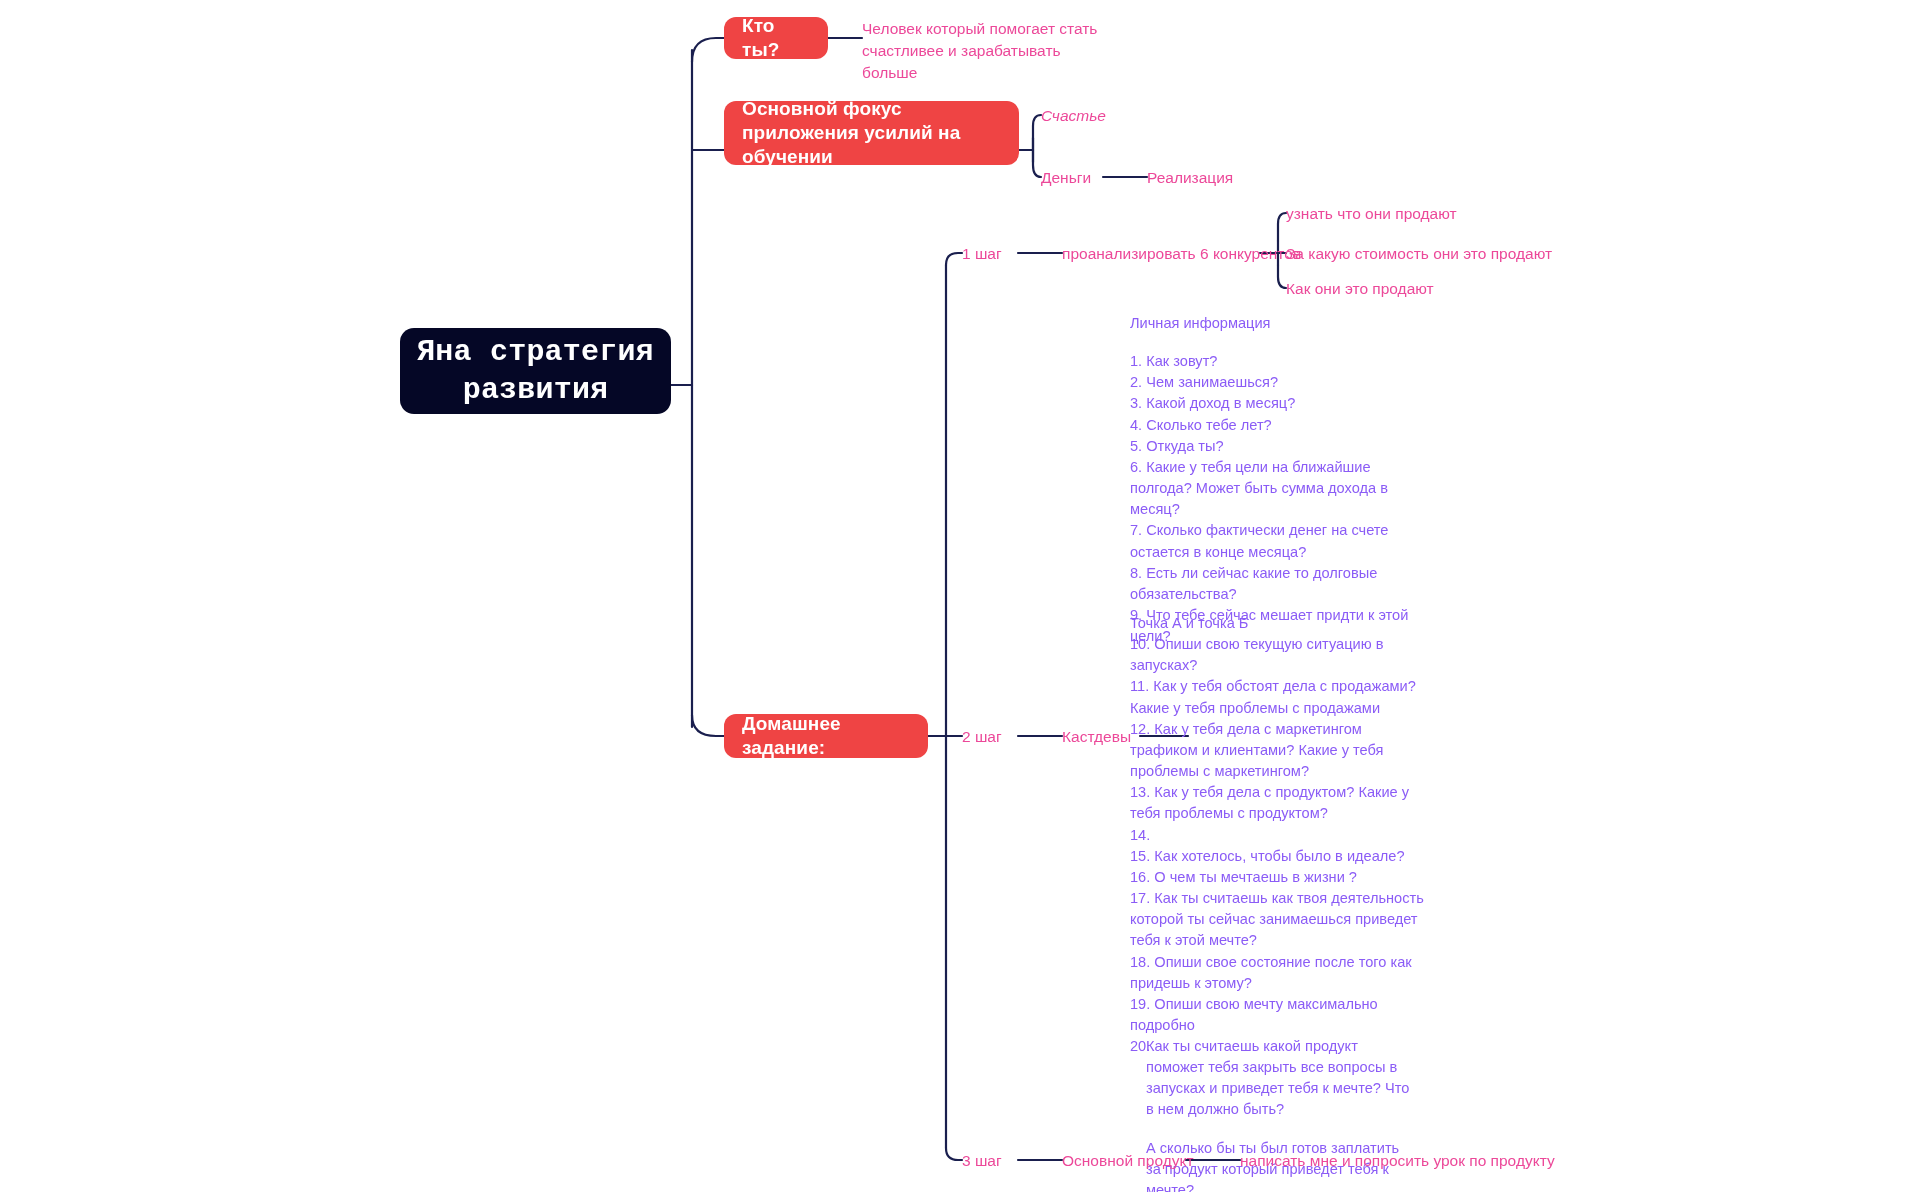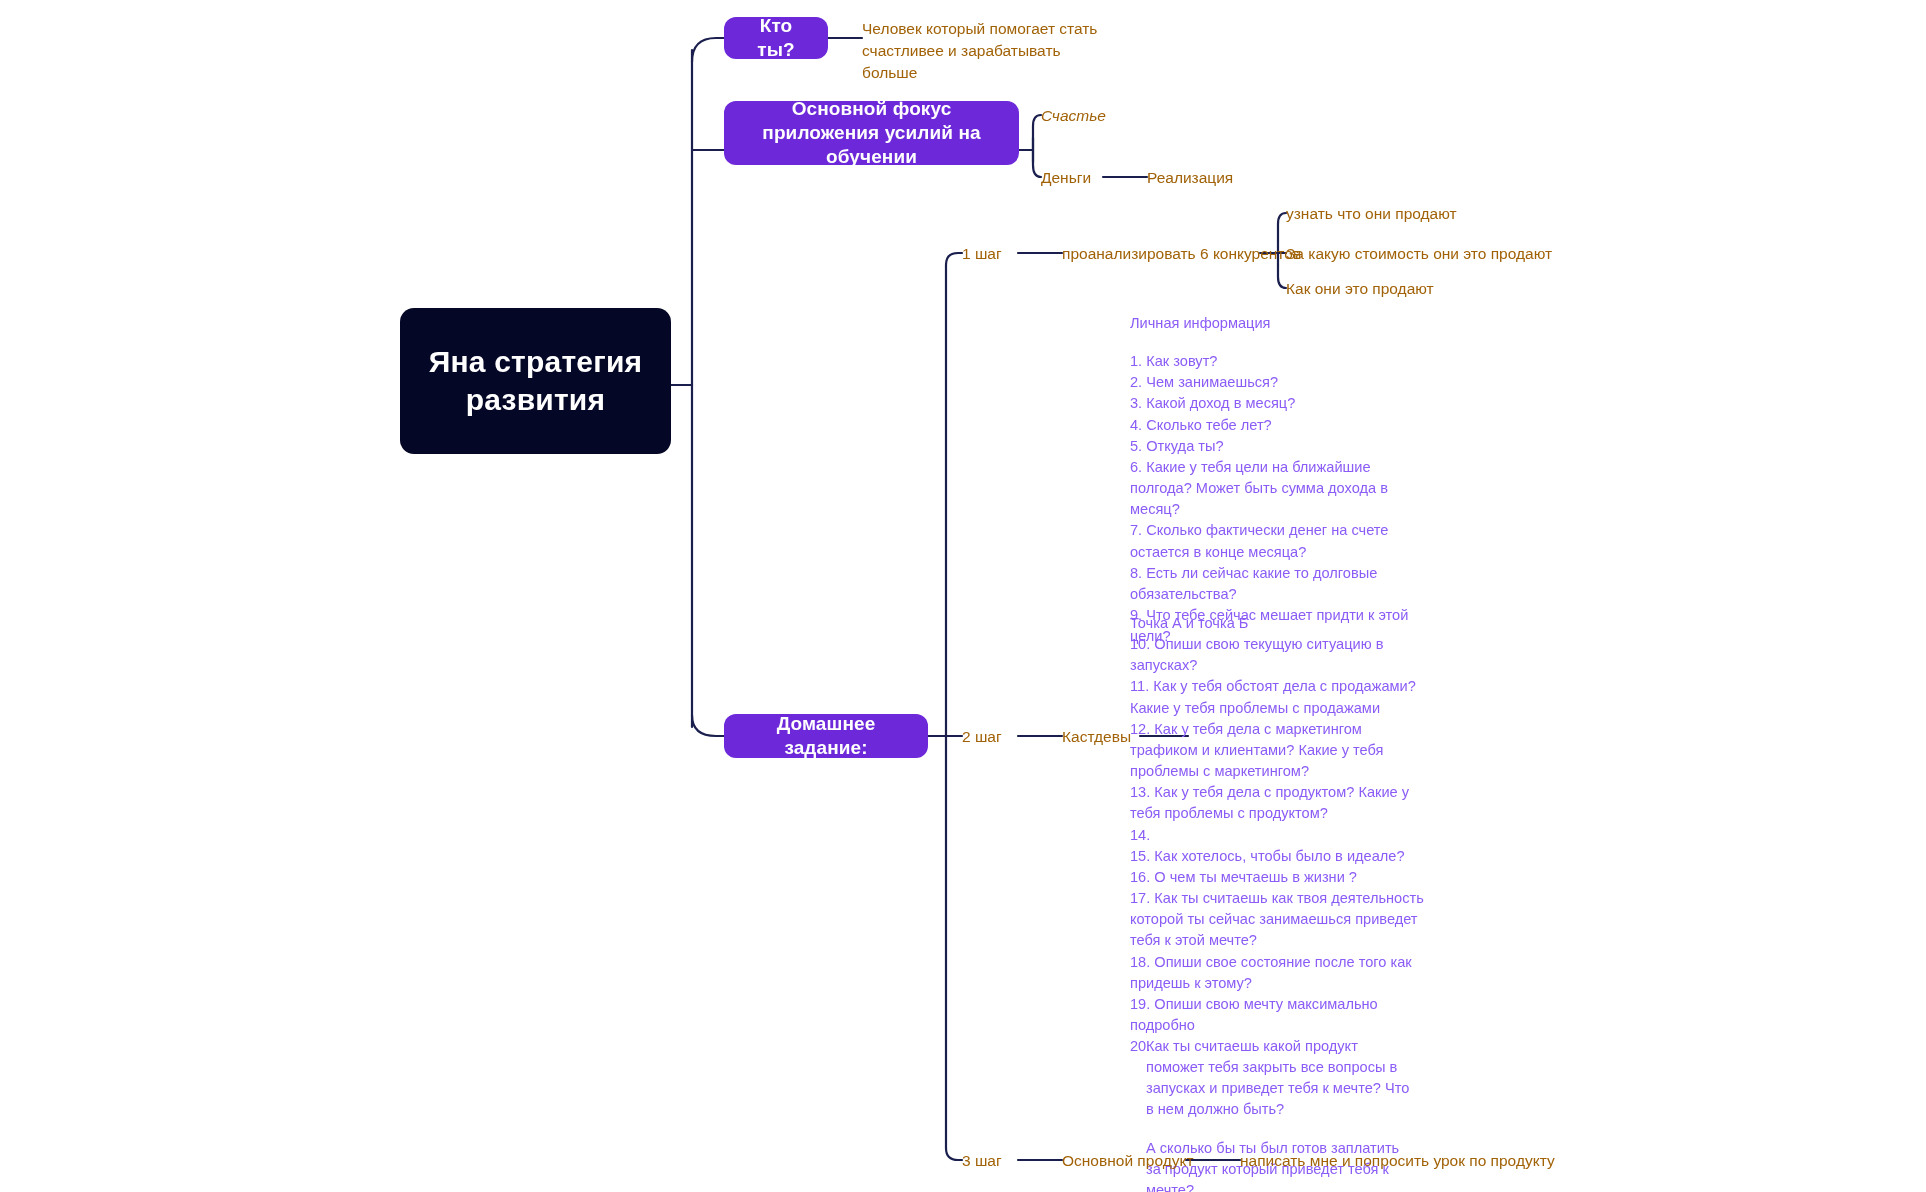--- a/index.html
+++ b/index.html
@@ -47,33 +47,33 @@
     text-align: center;
     line-height: 1.28;
   }
   .node.root {
     background: #050726;
     border-radius: 14px;
     font-size: 30px;
     letter-spacing: 0.2px;
   }
   .node.branch {
-    background: #6d28d9;
+    background: #ef4444;
     border-radius: 12px;
     font-size: 19px;
     justify-content: flex-start;
-    text-align: center;
+    text-align: left;
     padding: 0 18px;
     letter-spacing: 0.1px;
   }
 
   
   .leaf {
     position: absolute;
-    color: #a16207;
+    color: #ec4899;
     font-size: 15.5px;
     line-height: 1.42;
     white-space: nowrap;
   }
   .leaf.wrap {
     white-space: normal;
   }
 
   
   .note {
@@ -135,21 +135,21 @@
     <line x1="1278" y1="253" x2="1286" y2="253"></line>
     <path d="M1278 265 L1278 277 Q1278 288 1286 288"></path>
 
     <line x1="1018" y1="736" x2="1062" y2="736"></line>
     <line x1="1140" y1="736" x2="1188" y2="736"></line>
 
     <line x1="1018" y1="1160" x2="1062" y2="1160"></line>
     <line x1="1186" y1="1160" x2="1240" y2="1160"></line>
   </svg>
 
-  <div class="node root" style="left:400px; top:308px; width:271px; height:146px;">
+  <div class="node root" style="left:400px; top:328px; width:271px; height:86px;font-family:Liberation Mono, monospace;">
     <span>Яна стратегия развития</span>
   </div>
 
   <div class="node branch" style="left:724px; top:17px; width:104px; height:42px;">
     <span>Кто ты?</span>
   </div>
 
   <div class="node branch" style="left:724px; top:101px; width:295px; height:64px; line-height:1.25;">
     <span>Основной фокус приложения усилий на обучении</span>
   </div>

